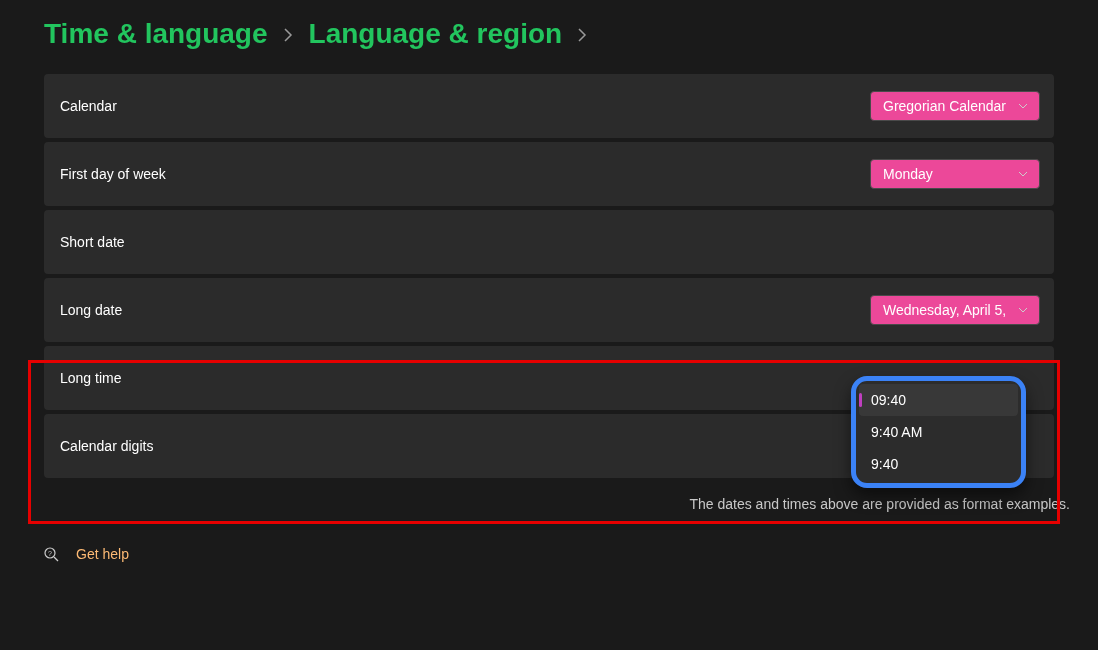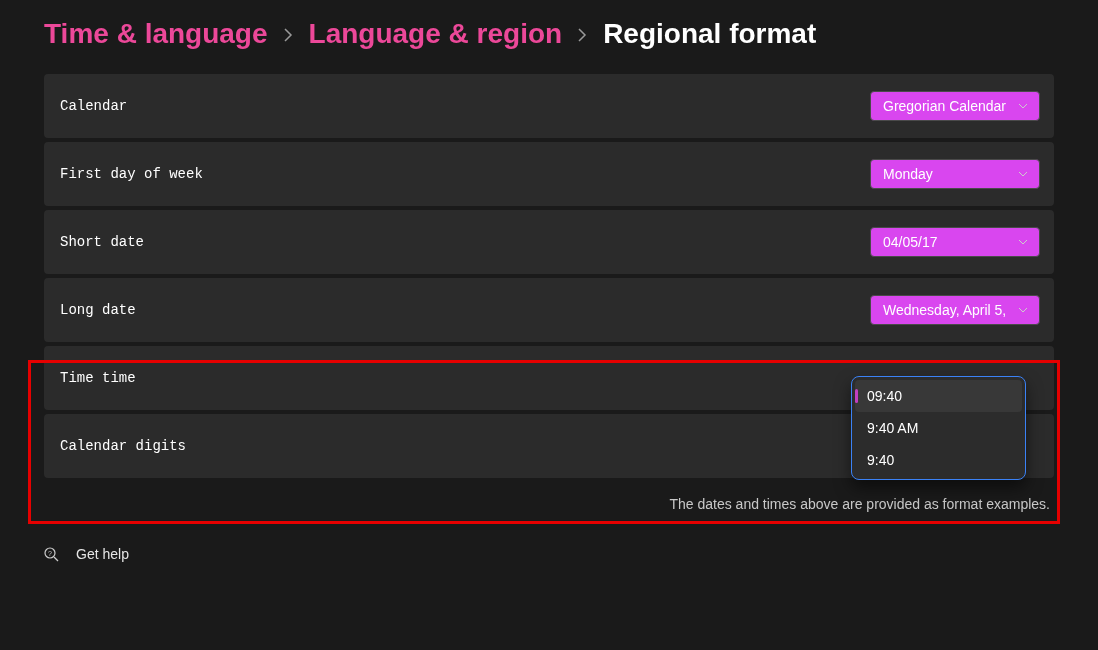--- a/index.html
+++ b/index.html
@@ -21,21 +21,21 @@
       align-items: center;
       gap: 16px;
       padding: 18px 44px 24px 44px;
     }
     .breadcrumb-item {
       font-size: 28px;
       font-weight: 600;
       color: #ffffff;
     }
     .breadcrumb-link {
-      color: #ec4899;
+      color: #22c55e;
       cursor: pointer;
     }
     .breadcrumb-sep {
       color: #999;
       font-size: 18px;
       position: relative;
       top: 2px;
     }
     .settings-list {
       padding: 0 44px;
@@ -46,24 +46,23 @@
       align-items: center;
       justify-content: space-between;
       padding: 16px 14px 16px 16px;
       margin-bottom: 4px;
       border-radius: 4px;
       min-height: 64px;
     }
     .setting-label {
       font-size: 14px;
       color: #ffffff;
-      font-family: Liberation Mono, monospace;
     }
     .dropdown {
-      background: #d946ef;
+      background: #ec4899;
       border: 1px solid #4a4a4a;
       border-radius: 4px;
       display: flex;
       align-items: center;
       justify-content: space-between;
       padding: 6px 10px 6px 12px;
       min-width: 170px;
       cursor: pointer;
       font-size: 14px;
       color: #ffffff;
@@ -88,22 +87,22 @@
       border: 3px solid #e60000;
       pointer-events: none;
       left: 28px;
       top: 360px;
       width: 1032px;
       height: 164px;
     }
     .dropdown-menu {
       position: absolute;
       background: #2c2c2c;
-      border: 1px solid #3b82f6;
-      border-radius: 8px;
+      border: 5px solid #3b82f6;
+      border-radius: 16px;
       width: 175px;
       left: 851px;
       top: 376px;
       padding: 3px;
       box-shadow: 0 8px 16px rgba(0,0,0,0.5);
       z-index: 10;
     }
     .dropdown-option {
       padding: 8px 12px;
       font-size: 14px;
@@ -120,60 +119,59 @@
       position: absolute;
       left: 0px;
       top: 9px;
       bottom: 9px;
       width: 3px;
       background: #c03fc0;
       border-radius: 2px;
     }
     .caption {
       text-align: right;
-      padding: 14px 48px 0 44px;
+      padding: 14px 28px 0 44px;
       font-size: 14px;
       color: #c8c8c8;
     }
     .help-row {
       display: flex;
       align-items: center;
       gap: 16px;
       padding: 34px 44px 0 44px;
     }
     .help-icon {
       width: 16px;
       height: 16px;
       display: flex;
       align-items: center;
       justify-content: center;
     }
     .help-link {
-      color: #e5e5e5;
+      color: #fdba74;
       font-size: 14px;
       cursor: pointer;
     }
   </style>
 </head>
 <body>
 
 <div class="breadcrumb">
   <span class="breadcrumb-item breadcrumb-link">Time &amp; language</span>
   <span class="breadcrumb-sep">
     <svg width="9" height="14" viewBox="0 0 9 14">
         <path d="M1 1 L7 7 L1 13" stroke="#999" stroke-width="1.5" fill="none"></path>
       </svg>
   </span>
   <span class="breadcrumb-item breadcrumb-link">Language &amp; region</span>
   <span class="breadcrumb-sep">
     <svg width="9" height="14" viewBox="0 0 9 14">
         <path d="M1 1 L7 7 L1 13" stroke="#999" stroke-width="1.5" fill="none"></path>
       </svg>
   </span>
-  <span class="breadcrumb-item">Regional format</span>
 </div>
 
 <div class="settings-list">
 
   <div class="setting-row">
     <span class="setting-label">Calendar</span>
     <div class="dropdown">
       <span>Gregorian Calendar</span>
       <span class="chevron-down">
         <svg viewBox="0 0 10 6">
@@ -190,45 +188,37 @@
       <span class="chevron-down">
         <svg viewBox="0 0 10 6">
             <path d="M1 1 L5 5 L9 1" stroke="#ccc" stroke-width="1" fill="none"></path>
           </svg>
       </span>
     </div>
   </div>
 
   <div class="setting-row">
     <span class="setting-label">Short date</span>
-    <div class="dropdown wide">
-      <span>04/05/17</span>
-      <span class="chevron-down">
-        <svg viewBox="0 0 10 6">
-            <path d="M1 1 L5 5 L9 1" stroke="#ccc" stroke-width="1" fill="none"></path>
-          </svg>
-      </span>
-    </div>
   </div>
 
   <div class="setting-row">
     <span class="setting-label">Long date</span>
     <div class="dropdown wide">
       <span>Wednesday, April 5,</span>
       <span class="chevron-down">
         <svg viewBox="0 0 10 6">
             <path d="M1 1 L5 5 L9 1" stroke="#ccc" stroke-width="1" fill="none"></path>
           </svg>
       </span>
     </div>
   </div>
 
 
   <div class="setting-row">
-    <span class="setting-label">Time time</span>
+    <span class="setting-label">Long time</span>
     <div class="dropdown wide" style="visibility:hidden;">
       <span></span>
       <span class="chevron-down">
         <svg viewBox="0 0 10 6">
             <path d="M1 1 L5 5 L9 1" stroke="#ccc" stroke-width="1" fill="none"></path>
           </svg>
       </span>
     </div>
   </div>
 

